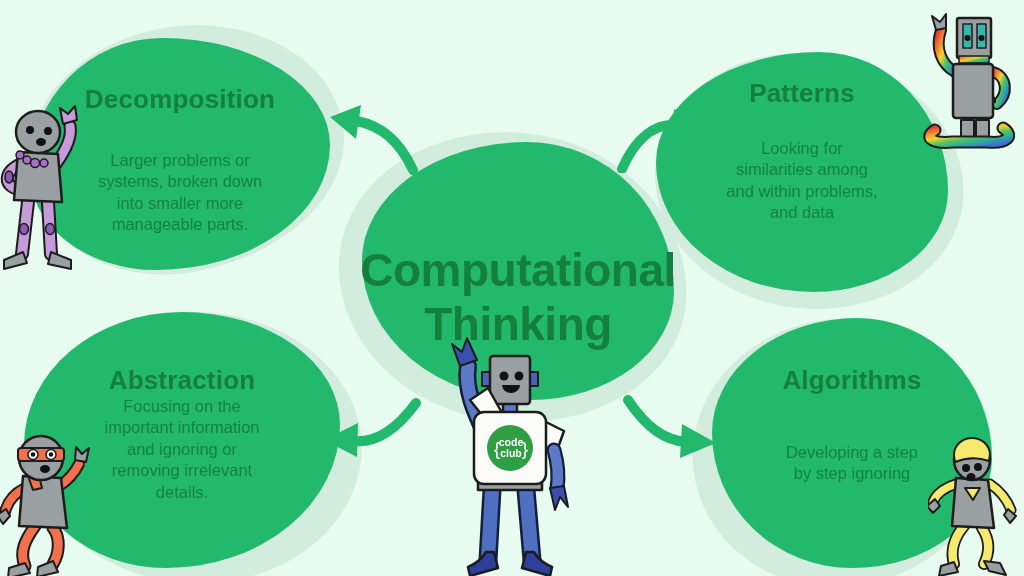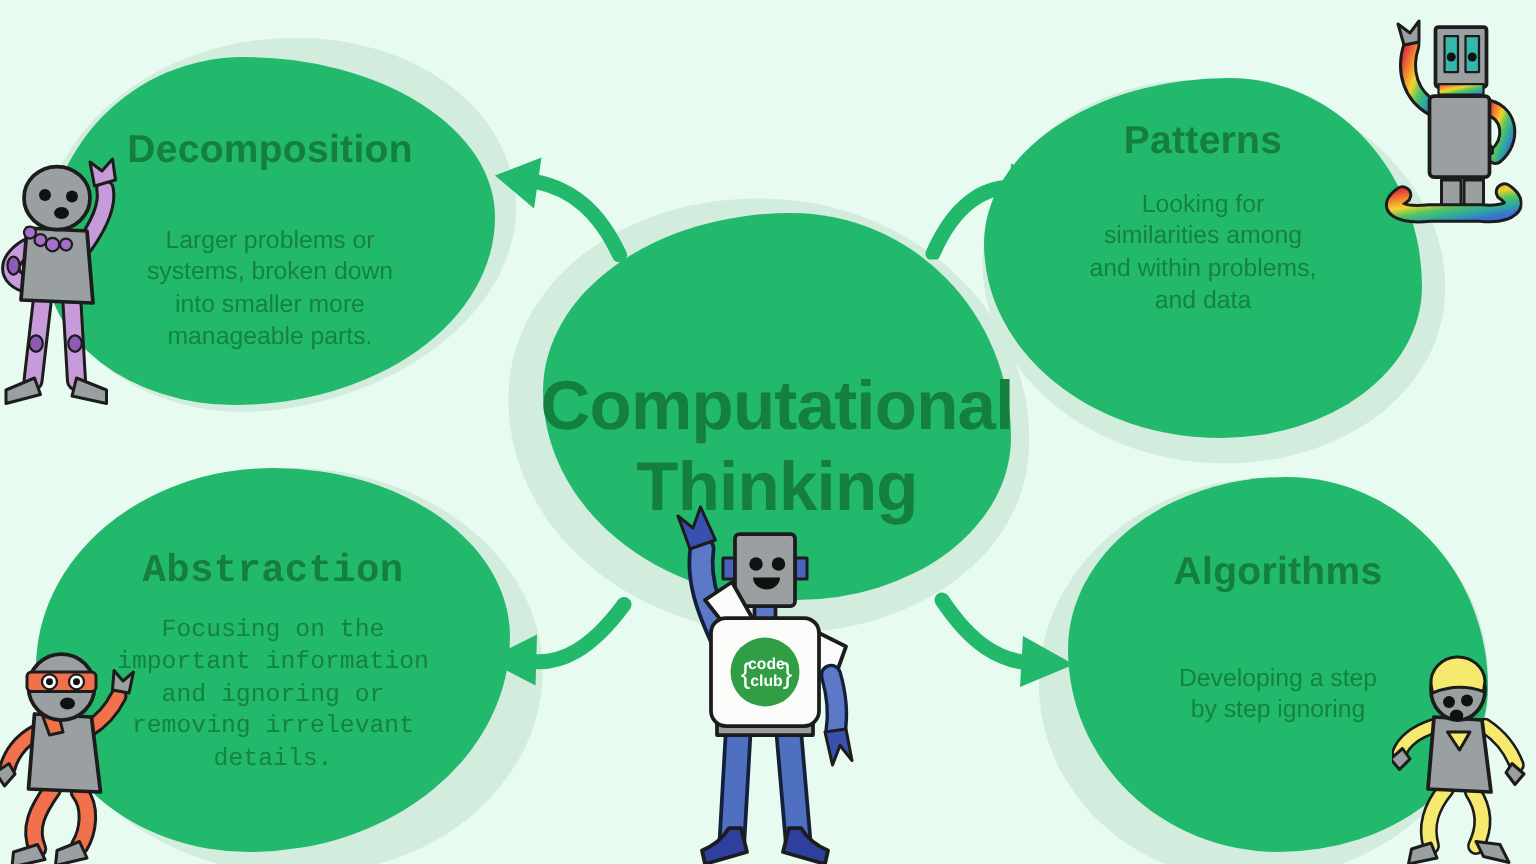--- a/index.html
+++ b/index.html
@@ -26,29 +26,29 @@
     transform:rotate(-8deg) scale(1.06) translate(6px,-4px);}
   .node-tl .node-content{padding-top:46px;}
   .node-tl p{margin-top:35px;}
 
   
   .node-tr{left:656px;top:52px;width:292px;height:240px;}
   .node-tr .blob{border-radius:56% 44% 46% 54% / 46% 58% 42% 54%;}
   .node-tr .blob-shadow{border-radius:48% 52% 50% 50% / 50% 52% 48% 50%;
     transform:rotate(6deg) scale(1.06) translate(8px,8px);}
   .node-tr .node-content{padding-top:26px;}
-  .node-tr p{margin-top:17px;}
-
-  
-  .node-bl{left:24px;top:312px;width:316px;height:256px;font-family:Liberation Mono, monospace;}
+  .node-tr p{margin-top:29px;}
+
+  
+  .node-bl{left:24px;top:312px;width:316px;height:256px;}
   .node-bl .blob{border-radius:50% 50% 55% 45% / 52% 44% 56% 48%;}
   .node-bl .blob-shadow{border-radius:52% 48% 50% 50% / 50% 48% 52% 50%;
     transform:rotate(5deg) scale(1.06) translate(12px,6px);}
   .node-bl .node-content{padding-top:53px;}
-  .node-bl p{margin-top:14px;}
+  .node-bl p{}
 
   
   .node-br{left:712px;top:318px;width:280px;height:250px;}
   .node-br .blob{border-radius:52% 48% 50% 50% / 46% 56% 44% 54%;}
   .node-br .blob-shadow{border-radius:50% 50% 52% 48% / 50% 50% 50% 50%;
     transform:rotate(-6deg) scale(1.07) translate(-10px,8px);}
   .node-br .node-content{padding-top:47px;}
   .node-br p{margin-top:46px;}
 
   

